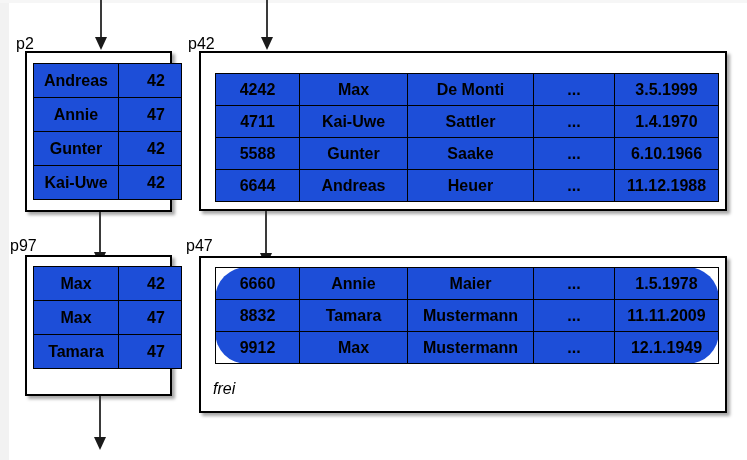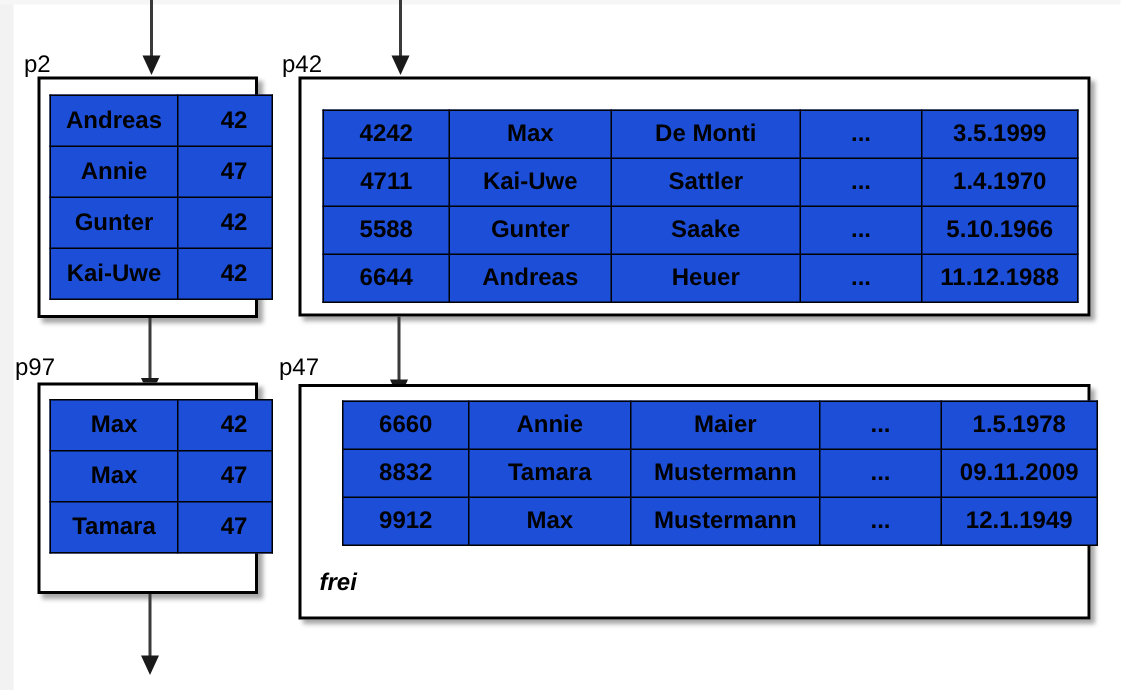--- a/index.html
+++ b/index.html
@@ -171,21 +171,21 @@
         <td class="c1">Kai-Uwe</td>
         <td class="c2">Sattler</td>
         <td class="c3">...</td>
         <td class="c4">1.4.1970</td>
       </tr>
       <tr>
         <td class="c0">5588</td>
         <td class="c1">Gunter</td>
         <td class="c2">Saake</td>
         <td class="c3">...</td>
-        <td class="c4">5.10.1966</td>
+        <td class="c4">6.10.1966</td>
       </tr>
       <tr>
         <td class="c0">6644</td>
         <td class="c1">Andreas</td>
         <td class="c2">Heuer</td>
         <td class="c3">...</td>
         <td class="c4">11.12.1988</td>
       </tr>
     </tbody>
   </table>
@@ -214,45 +214,45 @@
       </tr>
       <tr>
         <td class="key">Tamara</td>
         <td class="ptr">47</td>
       </tr>
     </tbody>
   </table>
 
   <div class="page-label" style="left:186px; top:238px;">p47</div>
   <div class="page-box" style="left:199px; top:256px; width:528px; height:157px;"></div>
-  <table class="rec-table data-table" style="left:228px; top:267px;">
+  <table class="rec-table data-table" style="left:215px; top:267px;border-radius:32px;">
     <tbody>
       <tr>
         <td class="c0">6660</td>
         <td class="c1">Annie</td>
         <td class="c2">Maier</td>
         <td class="c3">...</td>
         <td class="c4">1.5.1978</td>
       </tr>
       <tr>
         <td class="c0">8832</td>
         <td class="c1">Tamara</td>
         <td class="c2">Mustermann</td>
         <td class="c3">...</td>
-        <td class="c4">09.11.2009</td>
+        <td class="c4">11.11.2009</td>
       </tr>
       <tr>
         <td class="c0">9912</td>
         <td class="c1">Max</td>
         <td class="c2">Mustermann</td>
         <td class="c3">...</td>
         <td class="c4">12.1.1949</td>
       </tr>
     </tbody>
   </table>
-  <div class="free-label" style="left:213px; top:380px;font-weight:bold;">frei</div>
+  <div class="free-label" style="left:213px; top:380px;">frei</div>
 
   <div class="arrow" style="left:99px; top:396px;">
     <div class="shaft" style="height:44px;"></div>
     <div class="head" style="top:41px;"></div>
   </div>
 
 </div>
 
 </body></html>

